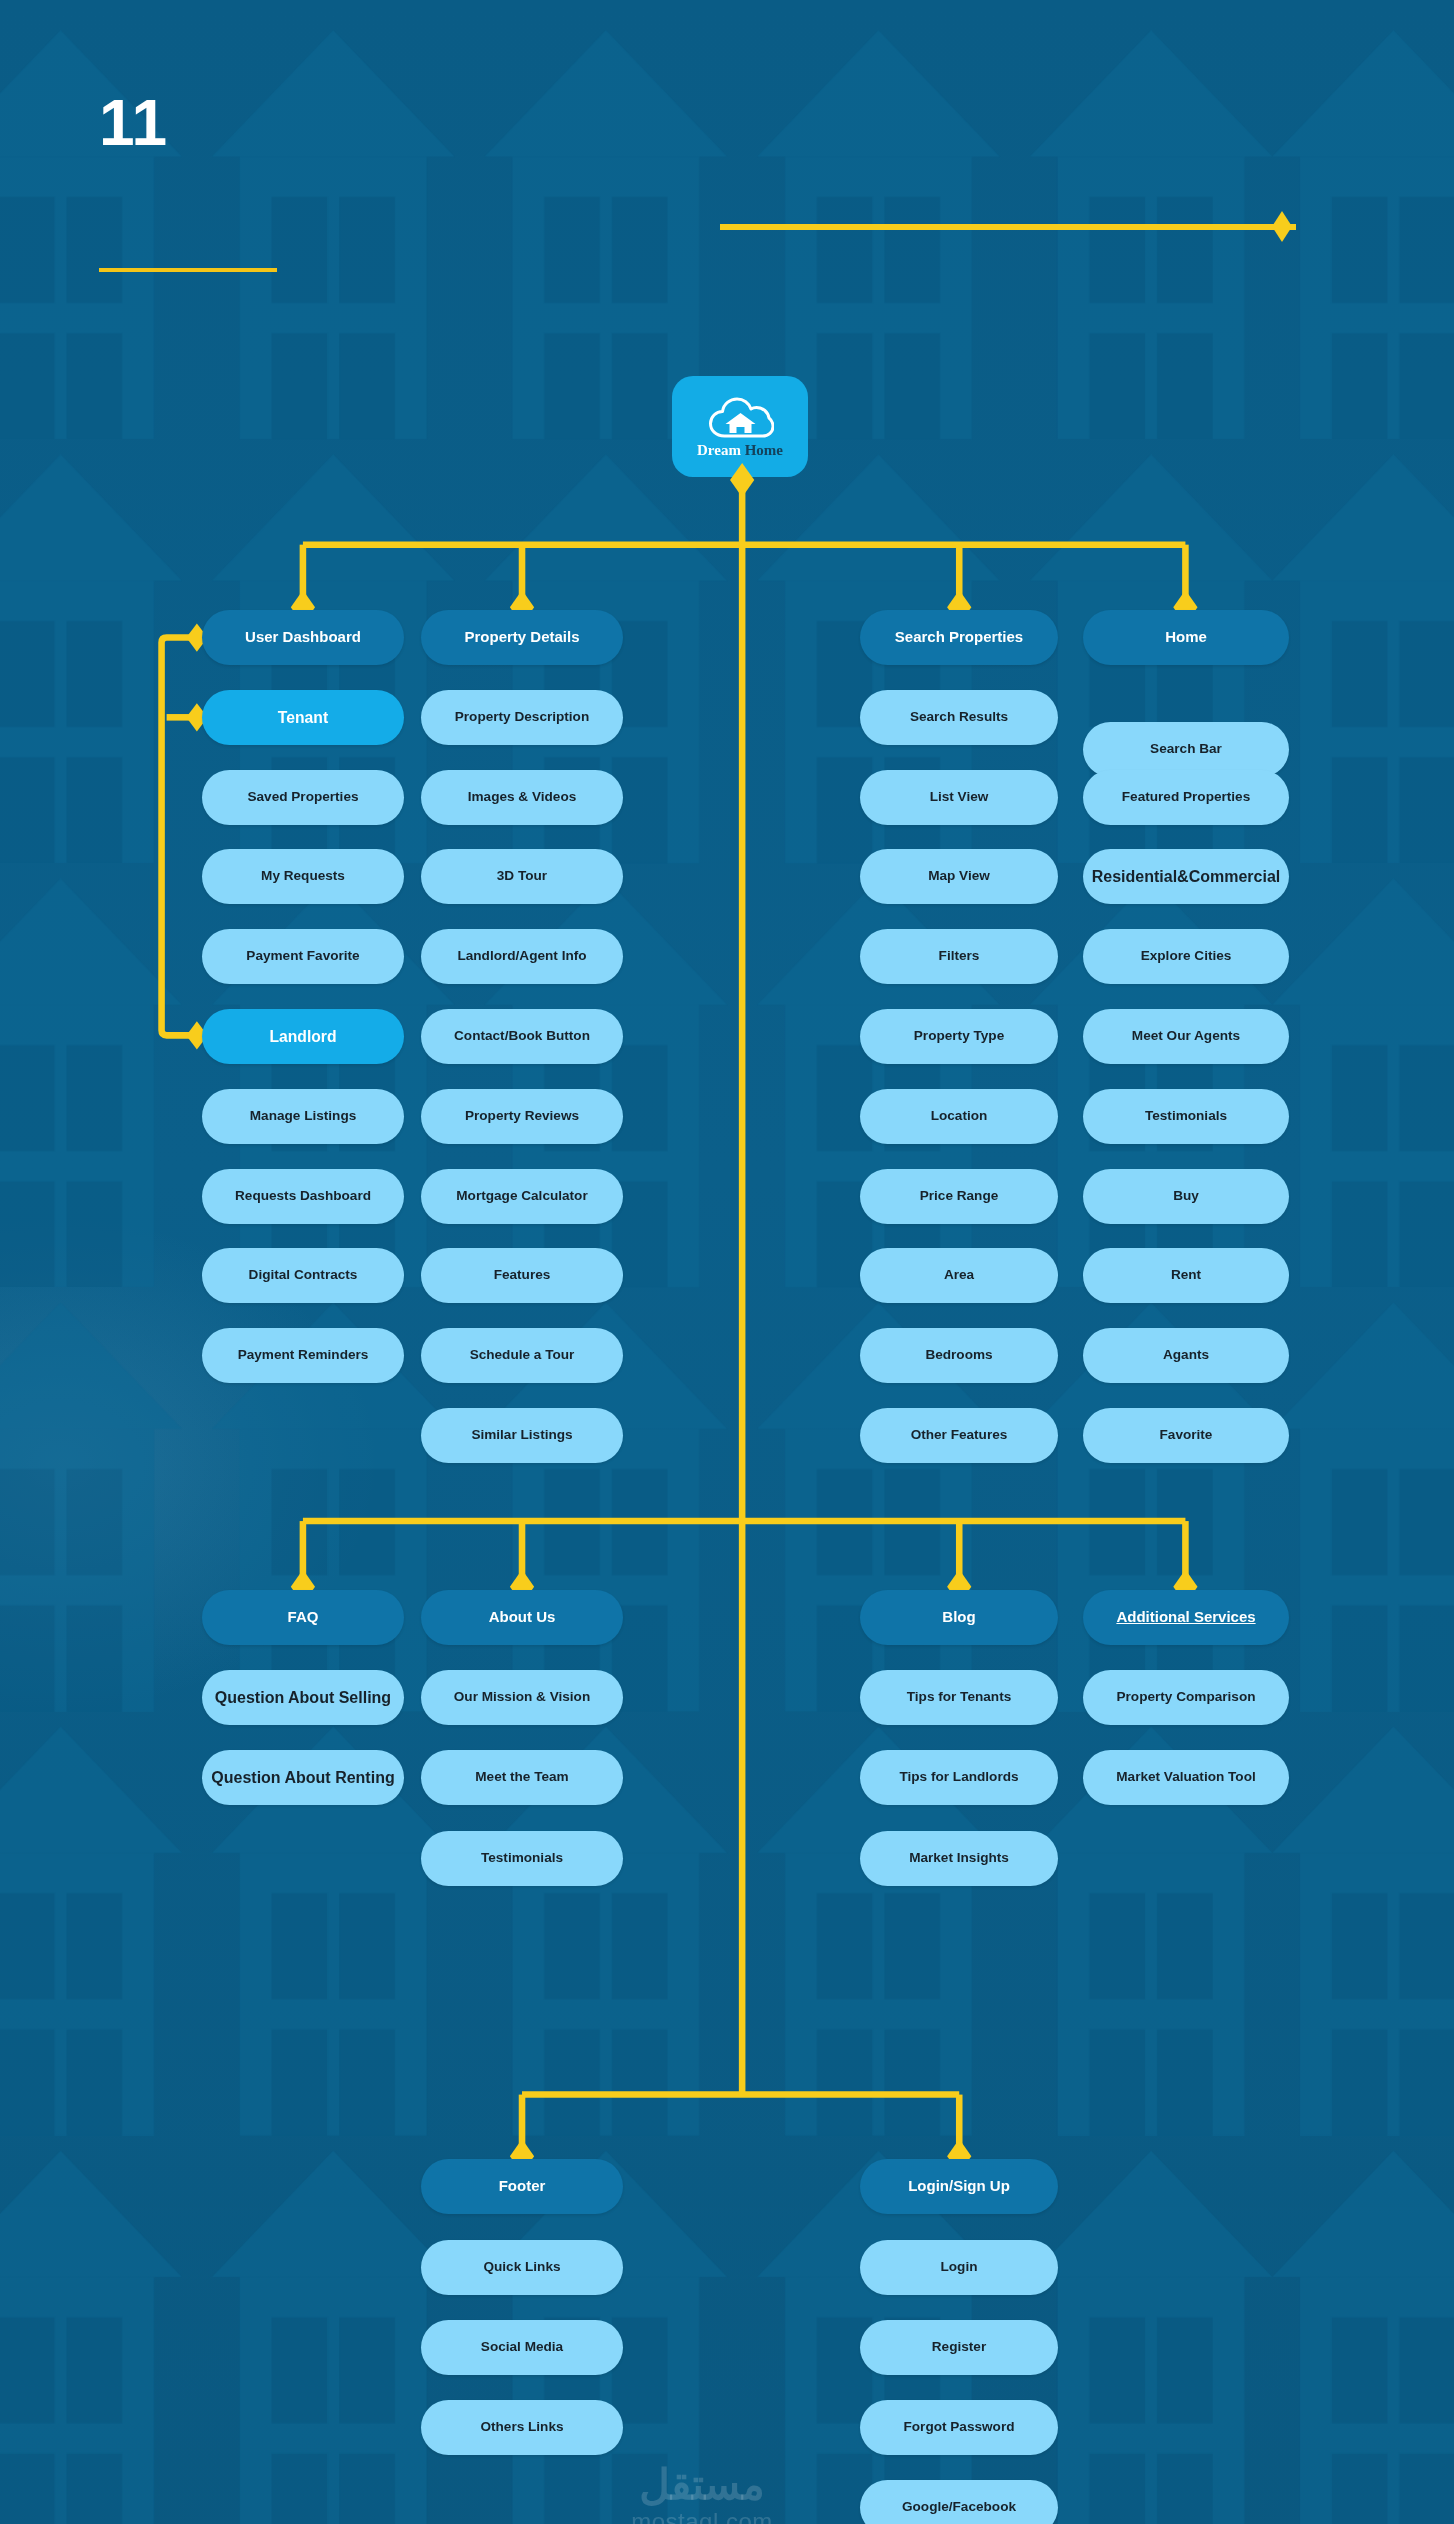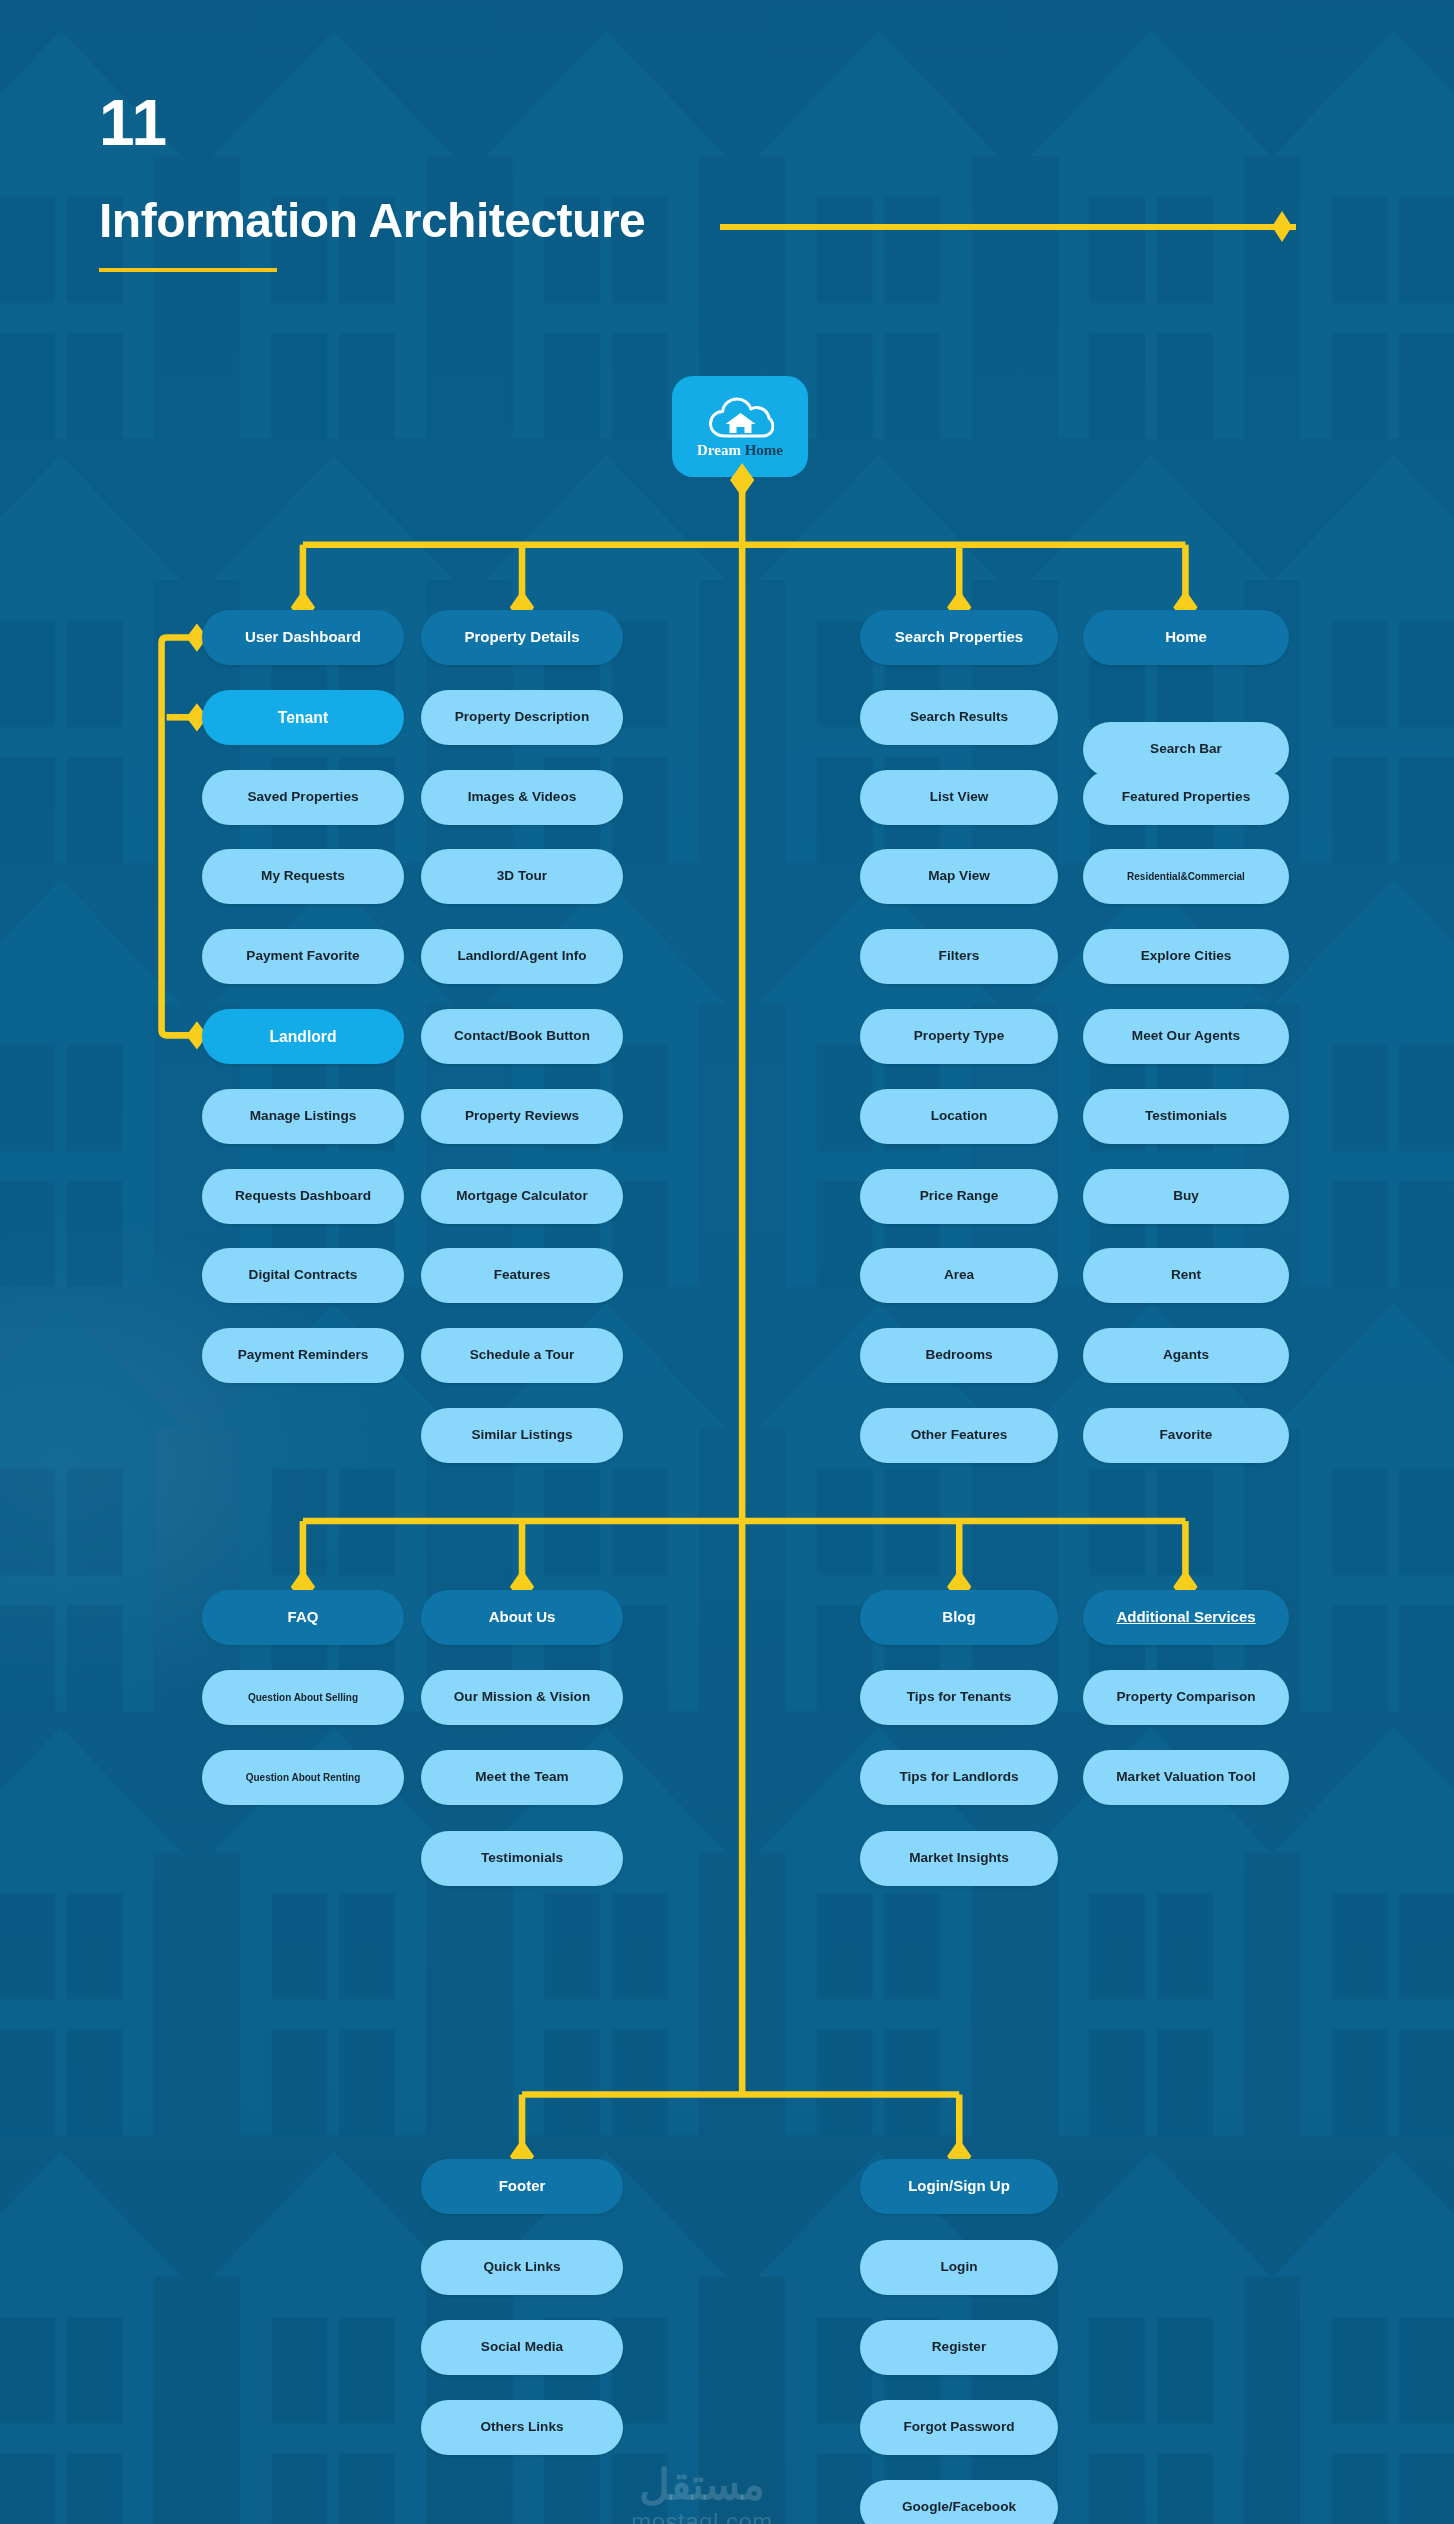--- a/index.html
+++ b/index.html
@@ -120,21 +120,21 @@
   .node.lvl2accent {
     background: #14ace8;
     color: #ffffff;
     font-size: 15.7px;
   }
   .node.leaf {
     background: #89d8fb;
     color: #17222b;
     font-size: 13.6px;
   }
-  .node.narrowtext { font-size: 10px; }
+  .node.narrowtext { font-size: 16px; }
 
   
   #watermark {
     position: absolute;
     left: 596px; top: 2464px;
     width: 212px;
     text-align: center;
     color: rgba(255,255,255,0.16);
     user-select: none;
   }
@@ -204,21 +204,20 @@
       <use href="#hs" x="420" y="4260"></use>
       <use href="#hs" x="960" y="4260"></use>
       <use href="#hs" x="1500" y="4260"></use>
       <use href="#hs" x="2040" y="4260"></use>
       <use href="#hs" x="2520" y="4260"></use>
     </g>
   </svg>
 
   <div id="header">
     <div class="bignum">11</div>
-    <div class="bigtitle">Information Architecture</div>
     <div class="title-underline"></div>
     <div class="title-rule"></div>
     <div class="title-rule-diamond"></div>
   </div>
 
   <div id="applogo">
     <svg class="cloudhouse" viewBox="0 0 132 92">
       <path d="M34 82 C16 82 6 70 6 57 C6 44 17 33 30 33 C32 18 45 8 59 8 C72 8 83 16 87 28
                C90 26 94 25 98 25 C111 25 121 34 123 46 C128 50 131 57 131 63 C131 74 122 82 110 82 Z" fill="none" stroke="#ffffff" stroke-width="6" stroke-linejoin="round"></path>
       <path d="M66 36 L96 58 L88 58 L88 76 L74 76 L74 64 L58 64 L58 76 L44 76 L44 58 L36 58 Z" fill="#ffffff"></path>

